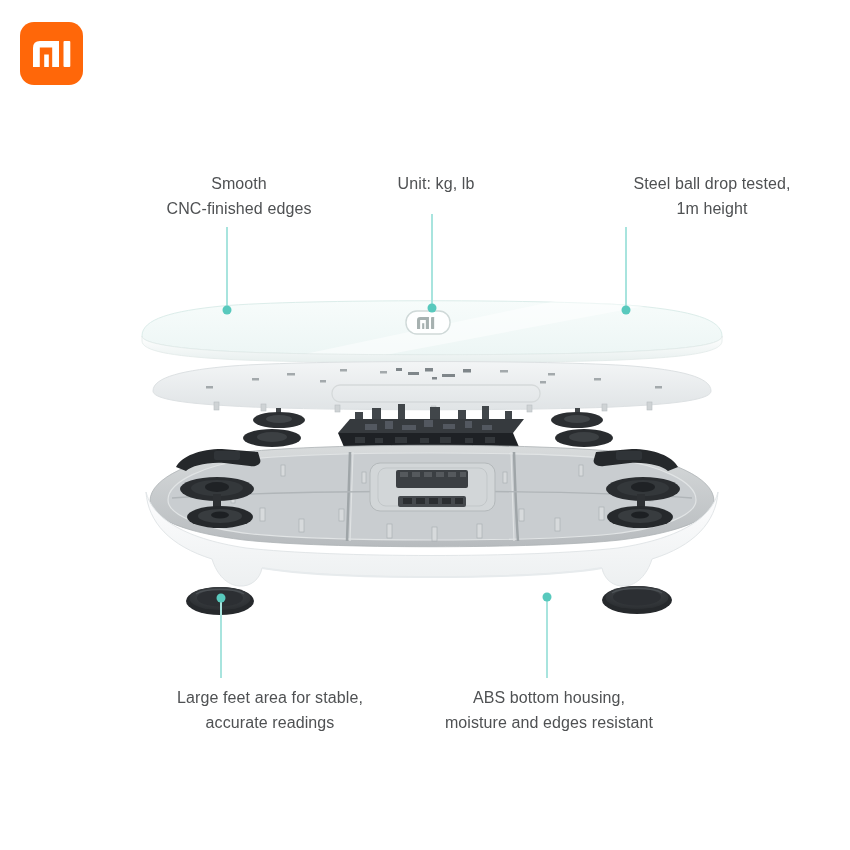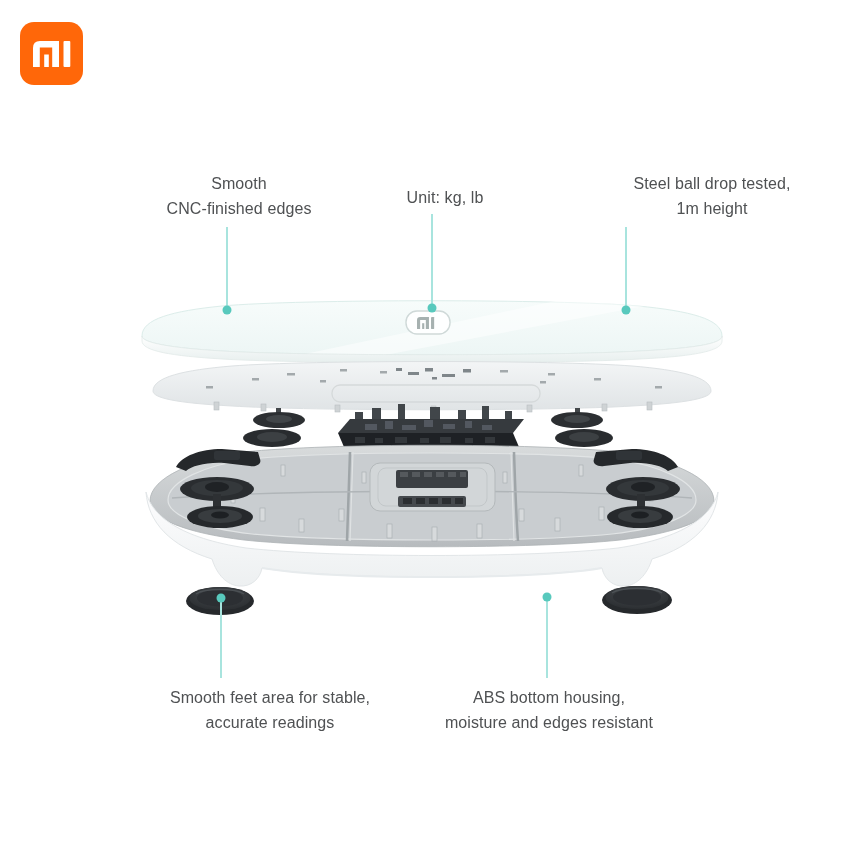--- a/index.html
+++ b/index.html
@@ -1,21 +1,21 @@
 <!DOCTYPE html>
 <html><head>
 <meta charset="utf-8">
 <style>
   html,body{margin:0;padding:0;width:850px;height:850px;background:#ffffff;overflow:hidden;}
   body{position:relative;font-family:"Liberation Sans","DejaVu Sans",sans-serif;}
   .brand-logo{position:absolute;left:20px;top:22px;width:63px;height:63px;}
   .annotation{position:absolute;text-align:center;white-space:pre-line;
     font-size:16px;line-height:24.5px;color:#4f5153;letter-spacing:0.1px;}
   .ann-top-left{left:89px;top:172px;width:300px;}
-  .ann-top-center{left:345px;top:172px;width:200px;margin-top:14px;}
+  .ann-top-center{left:336px;top:172px;width:200px;}
   .ann-top-right{left:562px;top:172px;width:300px;}
   .ann-bottom-left{left:120px;top:686px;width:300px;}
   .ann-bottom-right{left:399px;top:686px;width:300px;}
   .stage{position:absolute;left:0;top:0;width:850px;height:850px;}
 </style>
 </head>
 <body>
 
 <div class="brand-logo">
   <svg width="63" height="63" viewBox="0 0 63 63">
@@ -26,21 +26,21 @@
       <rect x="30.5" y="0" width="6.8" height="26" rx="1"></rect>
     </g>
   </svg>
 </div>
 
 <div class="annotation ann-top-left">Smooth
 CNC-finished edges</div>
 <div class="annotation ann-top-center">Unit: kg, lb</div>
 <div class="annotation ann-top-right">Steel ball drop tested,
 1m height</div>
-<div class="annotation ann-bottom-left">Smooth feet area for stable,
+<div class="annotation ann-bottom-left">Large feet area for stable,
 accurate readings</div>
 <div class="annotation ann-bottom-right">ABS bottom housing,
 moisture and edges resistant</div>
 
 <svg class="stage" viewBox="0 0 850 850">
   <defs>
     <linearGradient id="gGlass" x1="0" y1="0" x2="0" y2="1">
       <stop offset="0" stop-color="#f7fcfb"></stop>
         <stop offset="1" stop-color="#edf6f5"></stop>
     </linearGradient>

